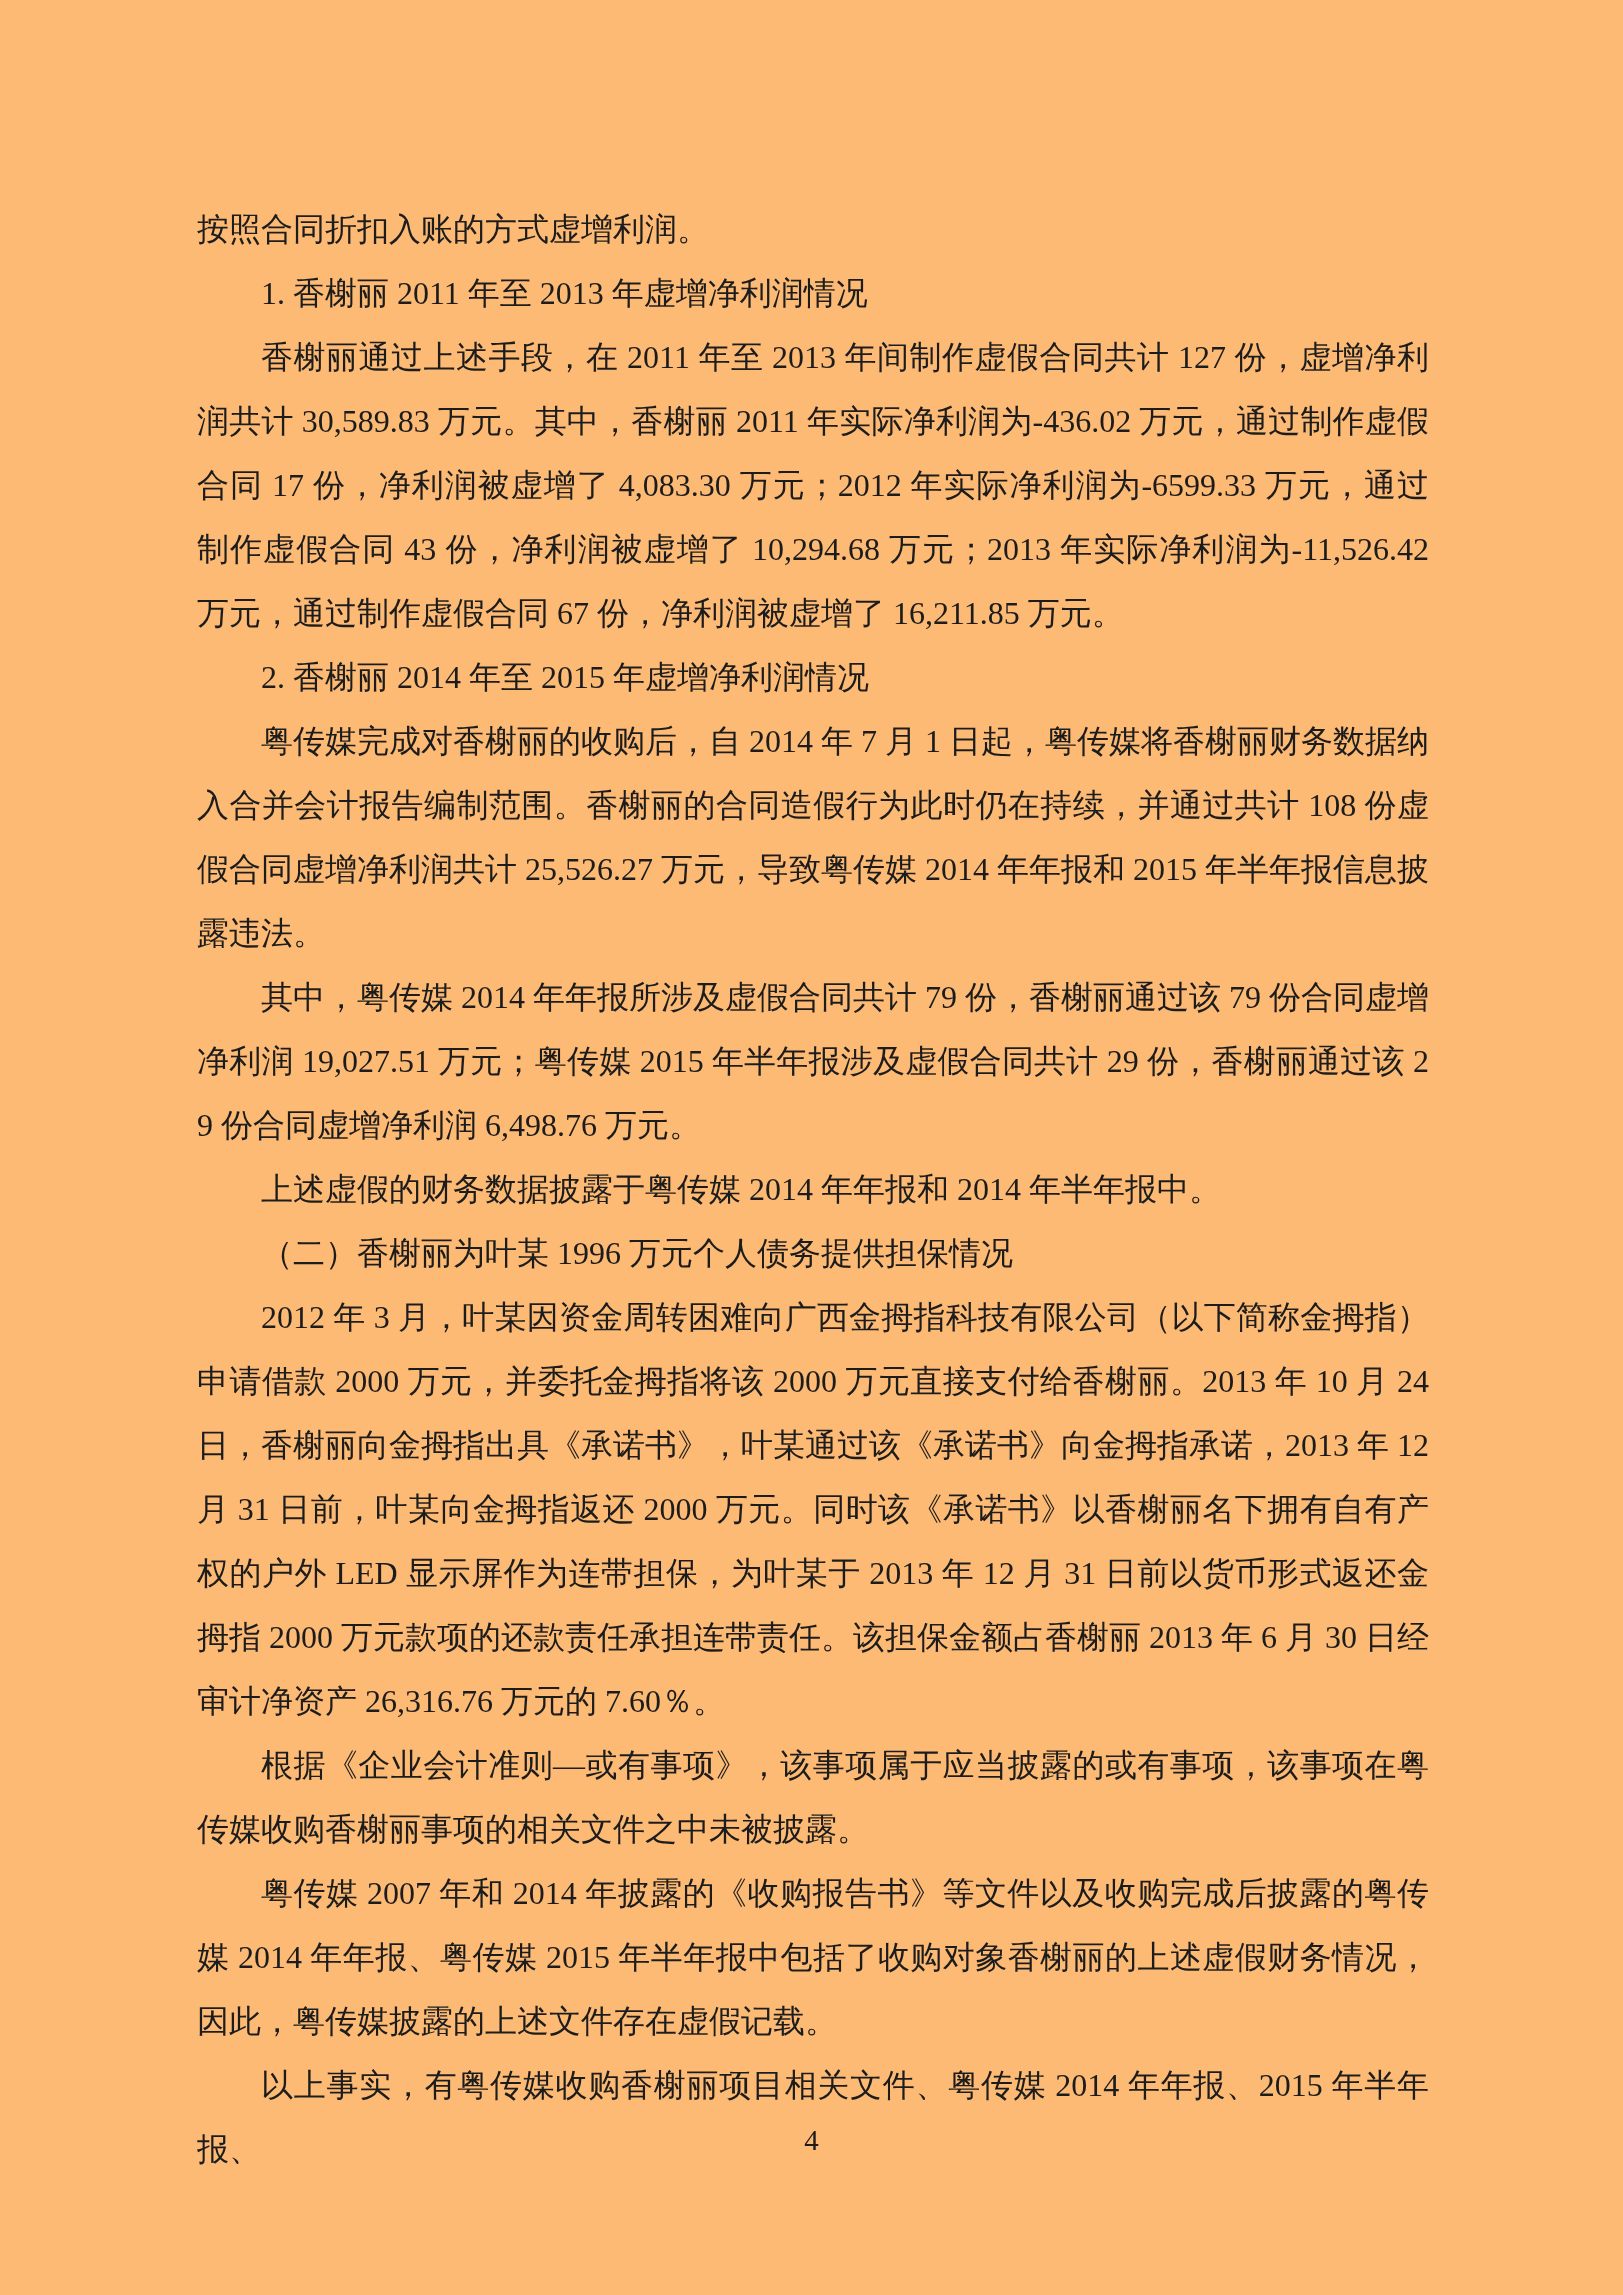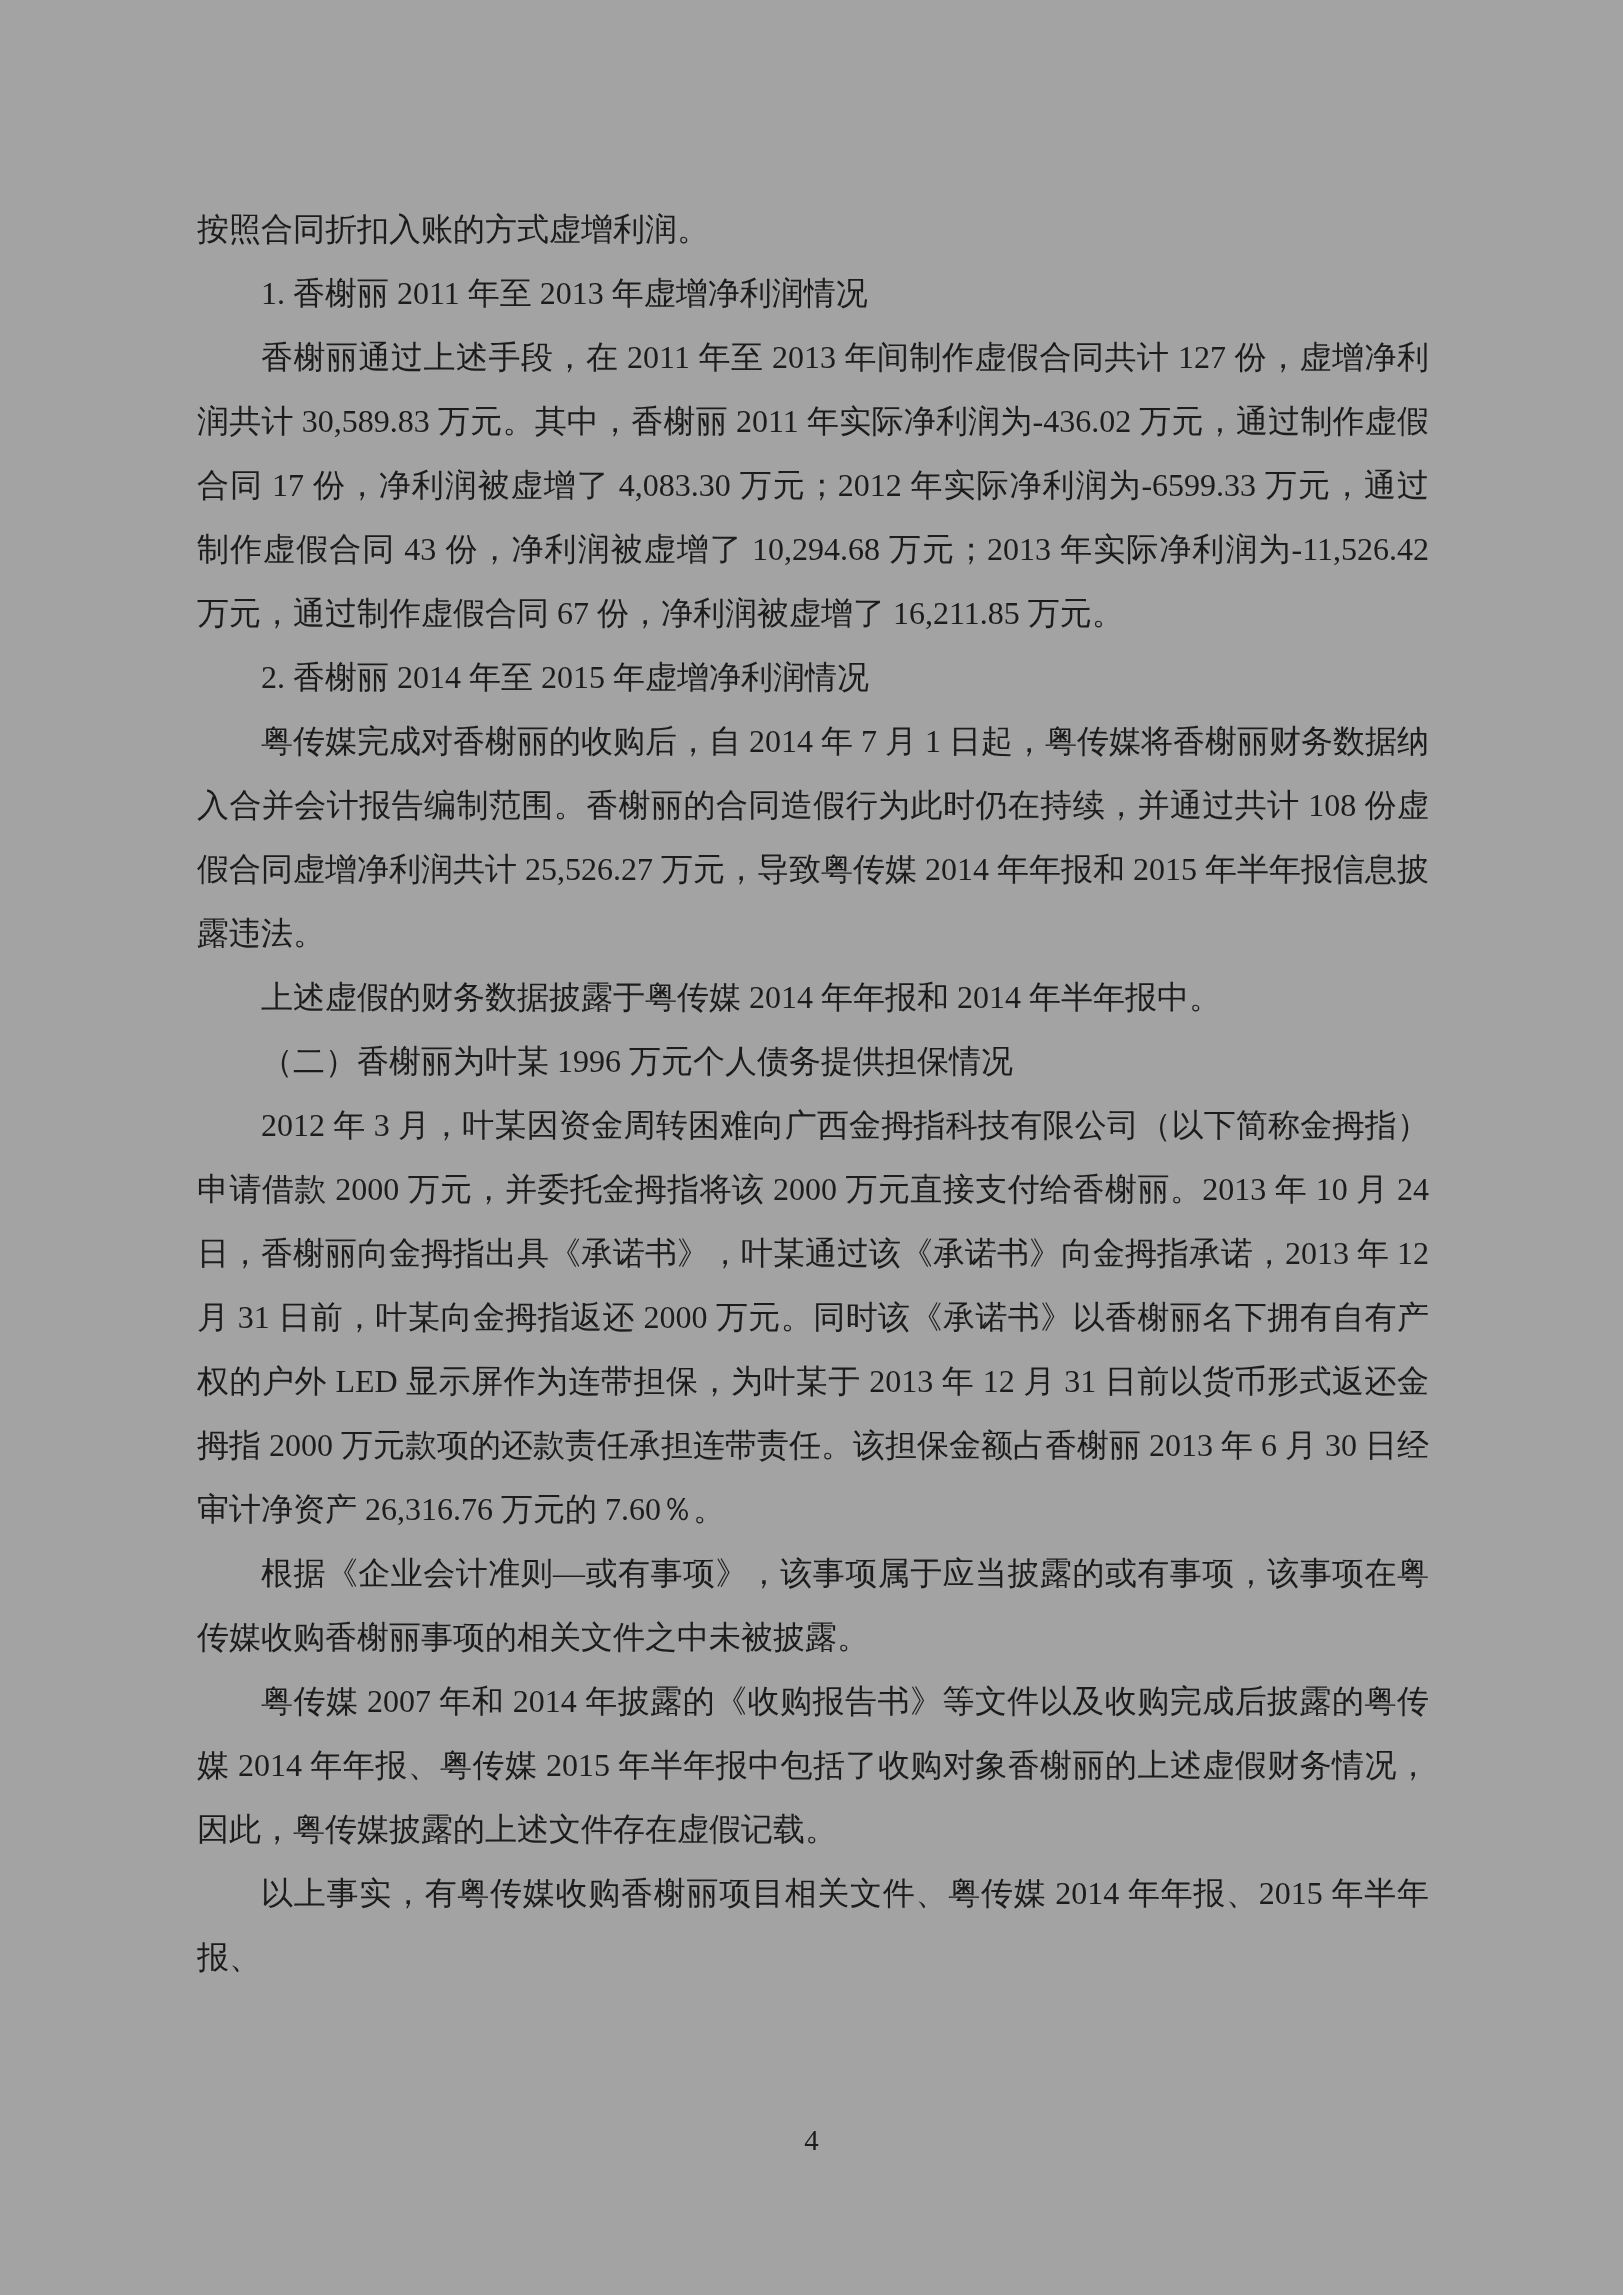--- a/index.html
+++ b/index.html
@@ -4,21 +4,21 @@
 <style>
   html, body {
     margin: 0;
     padding: 0;
     background: #ffffff;
   }
   .page {
     position: relative;
     width: 1623px;
     height: 2295px;
-    background: #a3a3a3;
+    background: #fdba74;
     overflow: hidden;
   }
   .text-block {
     position: absolute;
     left: 197px;
     right: 194px;
     top: 197px;
     font-family: "Liberation Serif", "DejaVu Serif", serif;
     font-size: 32px;
     line-height: 64px;
@@ -48,20 +48,21 @@
 </head>
 <body>
 
 <div class="page">
   <div class="text-block">
     <p class="no-indent">按照合同折扣入账的方式虚增利润。</p>
     <p>1. 香榭丽 2011 年至 2013 年虚增净利润情况</p>
     <p>香榭丽通过上述手段，在 2011 年至 2013 年间制作虚假合同共计 127 份，虚增净利润共计 30,589.83 万元。其中，香榭丽 2011 年实际净利润为-436.02 万元，通过制作虚假合同 17 份，净利润被虚增了 4,083.30 万元；2012 年实际净利润为-6599.33 万元，通过制作虚假合同 43 份，净利润被虚增了 10,294.68 万元；2013 年实际净利润为-11,526.42 万元，通过制作虚假合同 67 份，净利润被虚增了 16,211.85 万元。</p>
     <p>2. 香榭丽 2014 年至 2015 年虚增净利润情况</p>
     <p>粤传媒完成对香榭丽的收购后，自 2014 年 7 月 1 日起，粤传媒将香榭丽财务数据纳入合并会计报告编制范围。香榭丽的合同造假行为此时仍在持续，并通过共计 108 份虚假合同虚增净利润共计 25,526.27 万元，导致粤传媒 2014 年年报和 2015 年半年报信息披露违法。</p>
+    <p>其中，粤传媒 2014 年年报所涉及虚假合同共计 79 份，香榭丽通过该 79 份合同虚增净利润 19,027.51 万元；粤传媒 2015 年半年报涉及虚假合同共计 29 份，香榭丽通过该 29 份合同虚增净利润 6,498.76 万元。</p>
     <p>上述虚假的财务数据披露于粤传媒 2014 年年报和 2014 年半年报中。</p>
     <p>（二）香榭丽为叶某 1996 万元个人债务提供担保情况</p>
     <p>2012 年 3 月，叶某因资金周转困难向广西金拇指科技有限公司（以下简称金拇指）申请借款 2000 万元，并委托金拇指将该 2000 万元直接支付给香榭丽。2013 年 10 月 24 日，香榭丽向金拇指出具《承诺书》，叶某通过该《承诺书》向金拇指承诺，2013 年 12 月 31 日前，叶某向金拇指返还 2000 万元。同时该《承诺书》以香榭丽名下拥有自有产权的户外 LED 显示屏作为连带担保，为叶某于 2013 年 12 月 31 日前以货币形式返还金拇指 2000 万元款项的还款责任承担连带责任。该担保金额占香榭丽 2013 年 6 月 30 日经审计净资产 26,316.76 万元的 7.60％。</p>
     <p>根据《企业会计准则—或有事项》，该事项属于应当披露的或有事项，该事项在粤传媒收购香榭丽事项的相关文件之中未被披露。</p>
     <p>粤传媒 2007 年和 2014 年披露的《收购报告书》等文件以及收购完成后披露的粤传媒 2014 年年报、粤传媒 2015 年半年报中包括了收购对象香榭丽的上述虚假财务情况，因此，粤传媒披露的上述文件存在虚假记载。</p>
     <p>以上事实，有粤传媒收购香榭丽项目相关文件、粤传媒 2014 年年报、2015 年半年报、</p>
   </div>
   <div class="page-number">4</div>
 </div>
 

